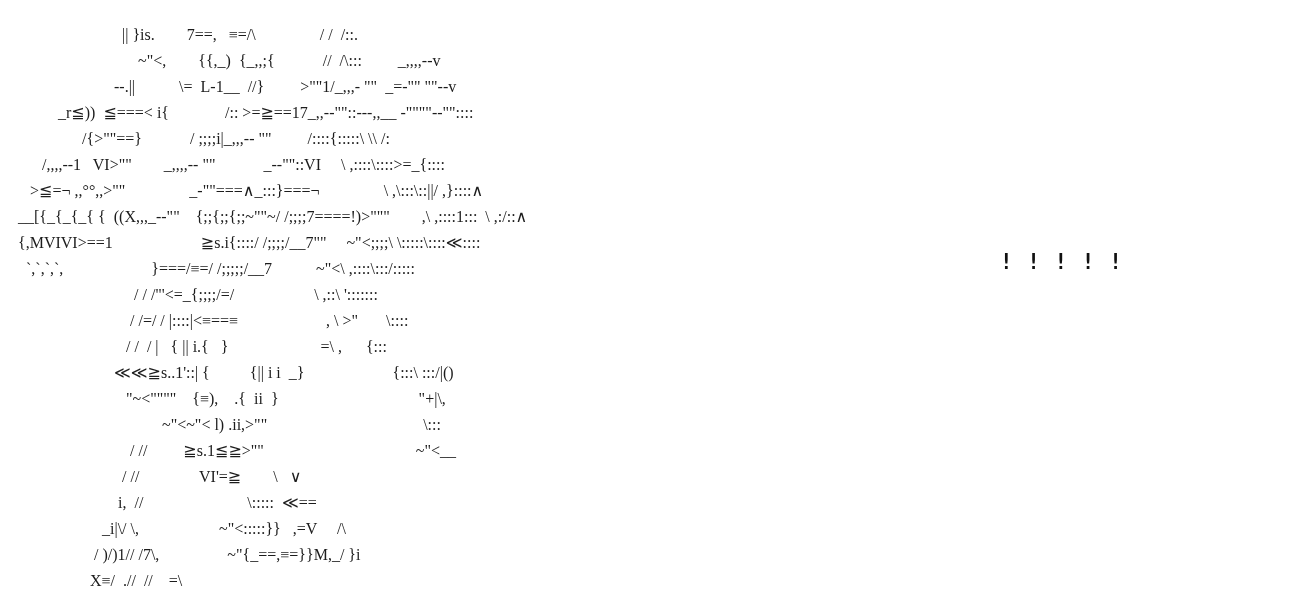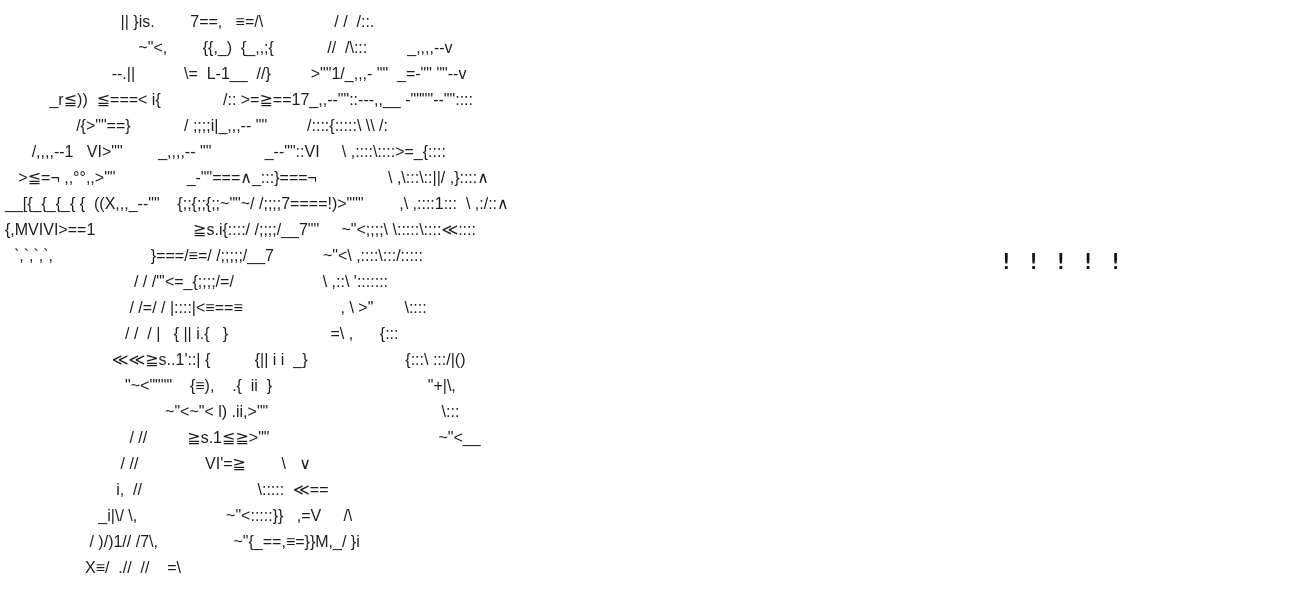--- a/index.html
+++ b/index.html
@@ -16,22 +16,22 @@
     position: absolute;
     left: 0; top: 0;
     width: 1300px;
     height: 610px;
     background: #ffffff;
   }
   .art {
     position: absolute;
     left: 2px;
     top: 6px;
-    margin: 3px;
-    font-family: Liberation Sans, sans-serif;
+    margin: 16px;
+    font-family: Liberation Serif, serif;
     font-size: 16px;
     line-height: 26px;
     letter-spacing: 0;
     white-space: pre;
     color: #1c1c1c;
   }
   .shout {
     position: absolute;
     left: 1000px;
     top: 250px;

